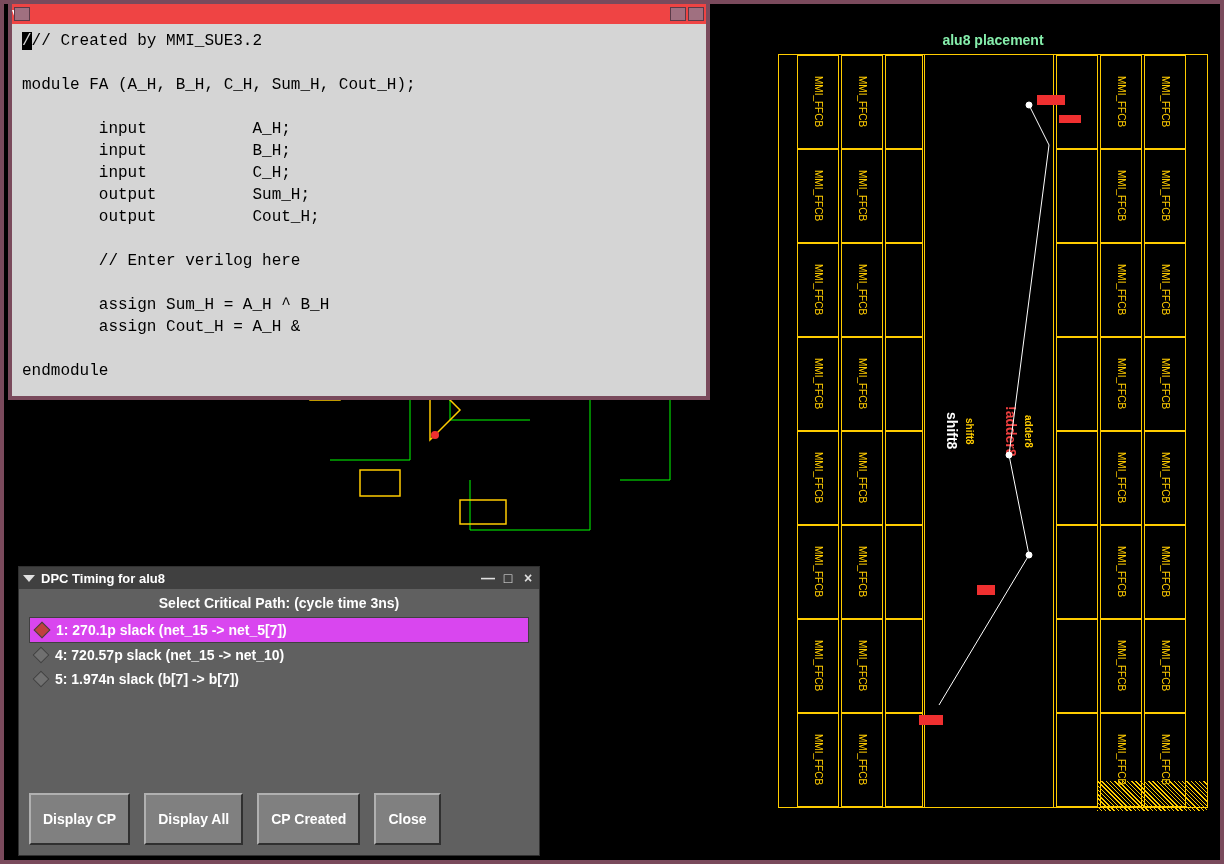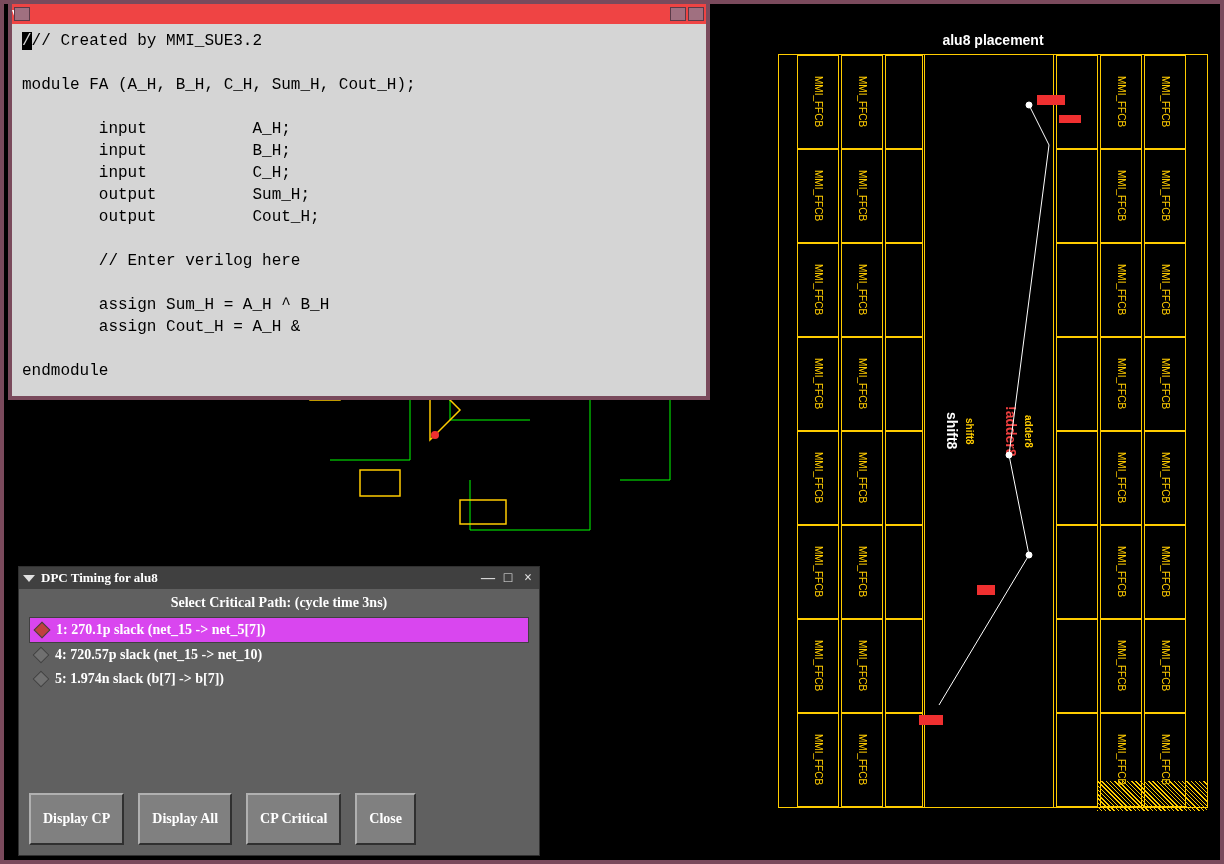--- a/index.html
+++ b/index.html
@@ -66,21 +66,21 @@
   
   .dpc-window {
     position: absolute;
     left: 18px;
     top: 566px;
     width: 522px;
     height: 290px;
     background: #606060;
     border: 1px solid #303030;
     color: #fff;
-    font-family: Liberation Serif, serif;
+    font-family: Liberation Sans, sans-serif;
     font-size: 14px;
   }
   .dpc-titlebar {
     height: 22px;
     background: #404040;
     display: flex;
     align-items: center;
     padding: 0 4px;
   }
   .dpc-titlebar .arrow {
@@ -157,21 +157,21 @@
   
   
   .placement-area {
     position: absolute;
     left: 778px;
     top: 32px;
     width: 430px;
     height: 790px;
   }
   .placement-title {
-    color: #ffffff;
+    color: #86efac;
     font-family: sans-serif;
     font-size: 14px;
     text-align: center;
     margin-bottom: 6px;
     font-weight: bold;
   }
   .placement-grid {
     position: relative;
     height: 754px;
     border: 1px solid #ffcc00;
@@ -330,21 +330,21 @@
       <span>4: 720.57p slack (net_15 -&gt; net_10)</span>
     </div>
     <div class="dpc-item">
       <div class="diamond"></div>
       <span>5: 1.974n slack (b[7] -&gt; b[7])</span>
     </div>
   </div>
   <div class="dpc-buttons">
     <button class="dpc-btn">Display CP</button>
     <button class="dpc-btn">Display All</button>
-    <button class="dpc-btn">CP Critical</button>
+    <button class="dpc-btn">CP Created</button>
     <button class="dpc-btn">Close</button>
   </div>
 </div>
 
 <div class="placement-area">
   <div class="placement-title">alu8 placement</div>
   <div class="placement-grid">
     <div class="col" style="left:18px">
       <div class="cell">
           <span class="label-rot">MMI_FFCB</span>

